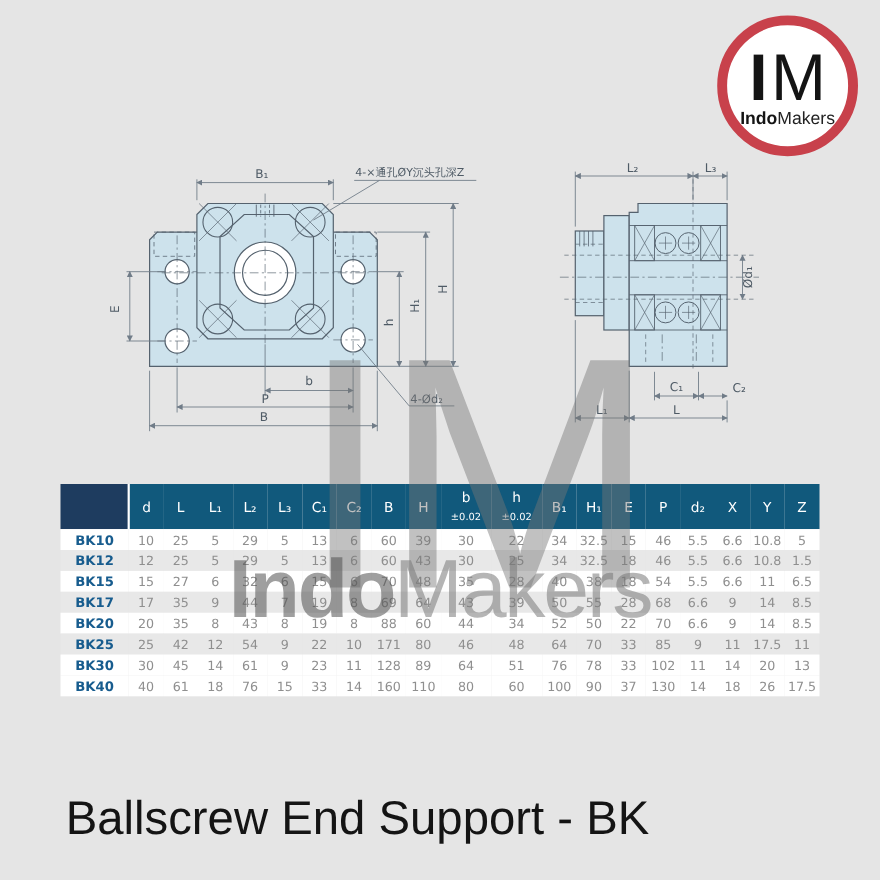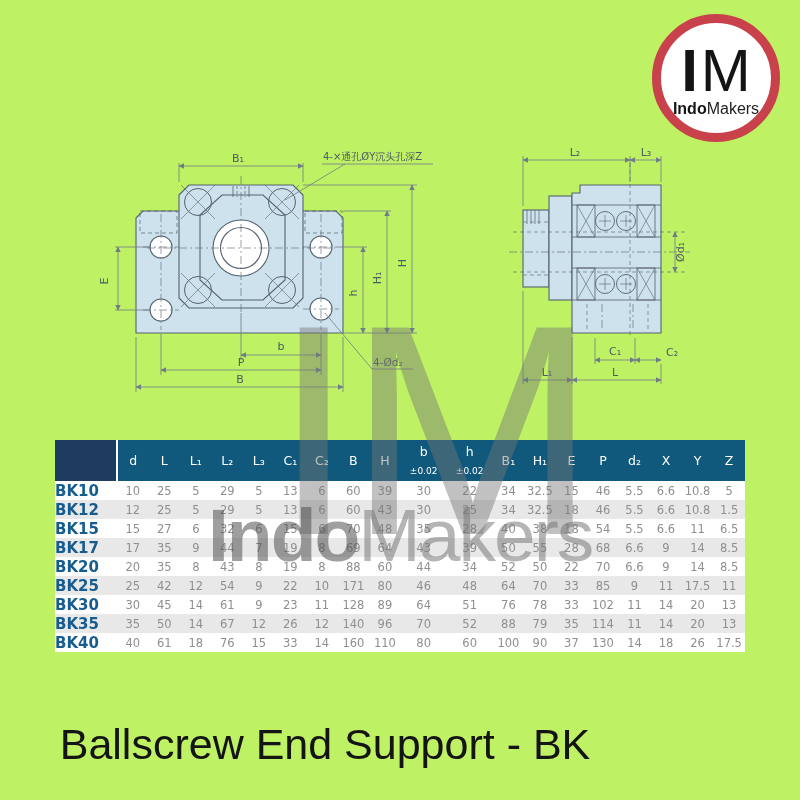--- a/index.html
+++ b/index.html
@@ -1,16 +1,16 @@
 <!DOCTYPE html>
 <html><head>
 <meta charset="utf-8">
 <style>
   html,body{margin:0;padding:0;background:#fff;}
-  #page{position:relative;width:800px;height:800px;background:#bef264;overflow:hidden;
+  #page{position:relative;width:800px;height:800px;background:#e5e5e5;overflow:hidden;
         font-family:"DejaVu Sans",sans-serif;}
 
   
   .logo{position:absolute;left:652px;top:14px;z-index:2;}
   .logo-ring{width:110px;height:110px;border:9px solid #c8414b;border-radius:50%;background:#fff;
              display:flex;flex-direction:column;align-items:center;justify-content:center;}
   .logo-im{font-size:60px;line-height:0.95;color:#141414;font-family:"Liberation Sans",sans-serif;margin-top:2px;}
   .logo-im .li{font-weight:700;margin-right:3px;}
   .logo-im .lm{font-weight:400;}
   .logo-name{font-size:16px;line-height:1;color:#141414;font-family:"Liberation Sans",sans-serif;margin-top:2px;}
@@ -28,21 +28,21 @@
               table-layout:fixed;z-index:1;}
   #spec-table col.c-label{width:62px;}
   #spec-table col.c-wide{width:46px;}
   #spec-table thead th{background:#11597c;color:#fff;font-weight:400;font-size:12.5px;height:41px;
               vertical-align:middle;text-align:center;padding:0;}
   #spec-table thead th.corner{background:#1e3c5f;border-right:2px solid #ffffff;}
   #spec-table thead th .t{display:block;line-height:1.05;}
   #spec-table thead th .note{display:block;font-size:9px;line-height:1;margin-top:8px;}
   #spec-table tbody tr{height:19px;background:#ffffff;}
   #spec-table tbody tr.alt{background:#e8e8e8;}
-  #spec-table tbody th{color:#175c8e;font-weight:700;font-size:15px;text-align:left;padding:0;}
+  #spec-table tbody th{color:#175c8e;font-weight:700;font-size:12px;text-align:center;padding:0;}
   #spec-table tbody td{color:#8f8f8f;font-size:11.5px;text-align:center;padding:0;}
 
   
   #wm-im{position:absolute;left:272px;top:280px;font-size:300px;line-height:1;letter-spacing:-8px;
          font-family:"Liberation Sans",sans-serif;color:rgba(118,118,118,0.45);
          z-index:5;pointer-events:none;}
   #wm-name{position:absolute;left:208px;top:498px;font-size:75px;line-height:1;letter-spacing:-2px;
          font-family:"Liberation Sans",sans-serif;z-index:5;pointer-events:none;}
   #wm-name .wm-bold{font-weight:700;color:rgba(80,80,80,0.55);}
   #wm-name .wm-light{font-weight:400;color:rgba(120,120,120,0.55);}
@@ -452,42 +452,20 @@
           <td>51</td>
           <td>76</td>
           <td>78</td>
           <td>33</td>
           <td>102</td>
           <td>11</td>
           <td>14</td>
           <td>20</td>
           <td>13</td>
         </tr>
-        <tr class="alt">
-          <th>BK35</th>
-          <td>35</td>
-          <td>50</td>
-          <td>14</td>
-          <td>67</td>
-          <td>12</td>
-          <td>26</td>
-          <td>12</td>
-          <td>140</td>
-          <td>96</td>
-          <td>70</td>
-          <td>52</td>
-          <td>88</td>
-          <td>79</td>
-          <td>35</td>
-          <td>114</td>
-          <td>11</td>
-          <td>14</td>
-          <td>20</td>
-          <td>13</td>
-        </tr>
         <tr>
           <th>BK40</th>
           <td>40</td>
           <td>61</td>
           <td>18</td>
           <td>76</td>
           <td>15</td>
           <td>33</td>
           <td>14</td>
           <td>160</td>

